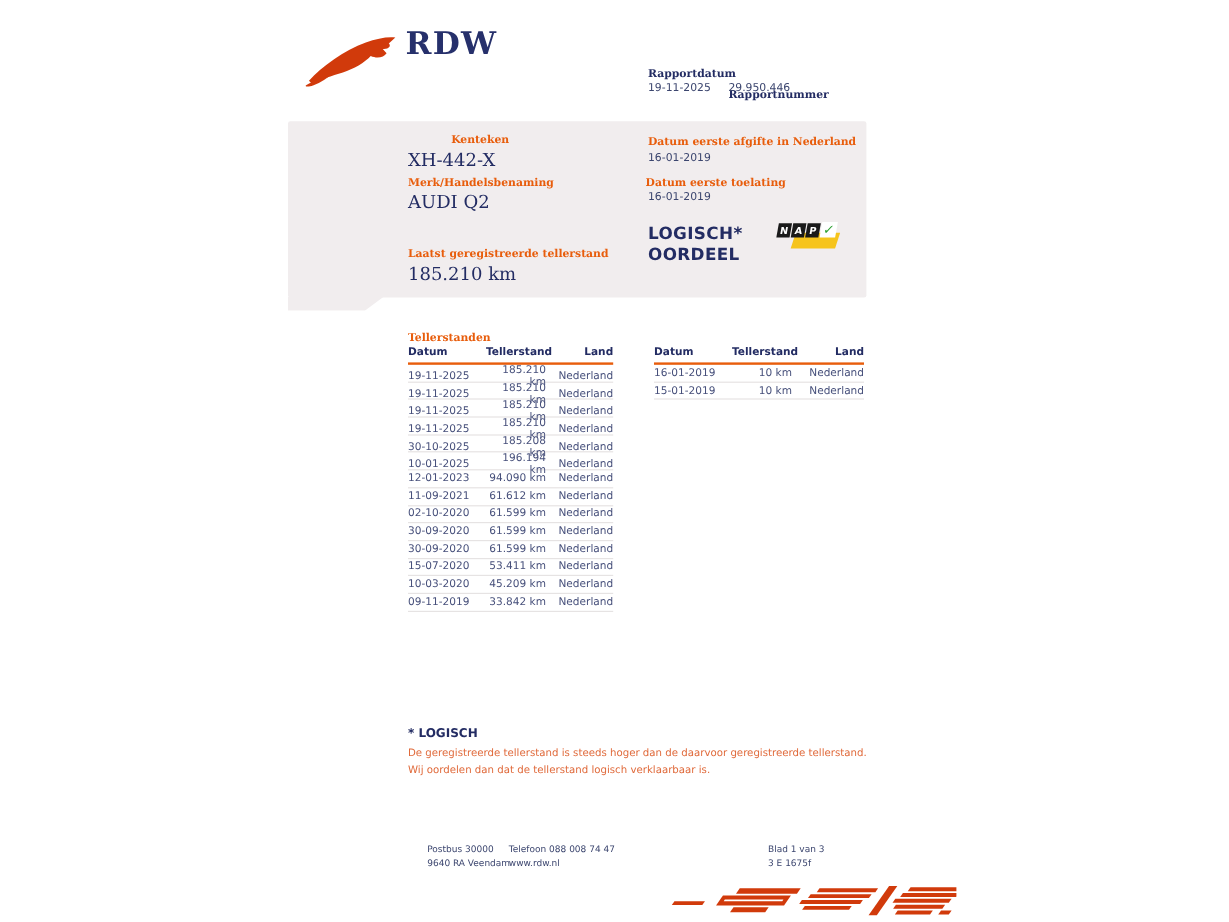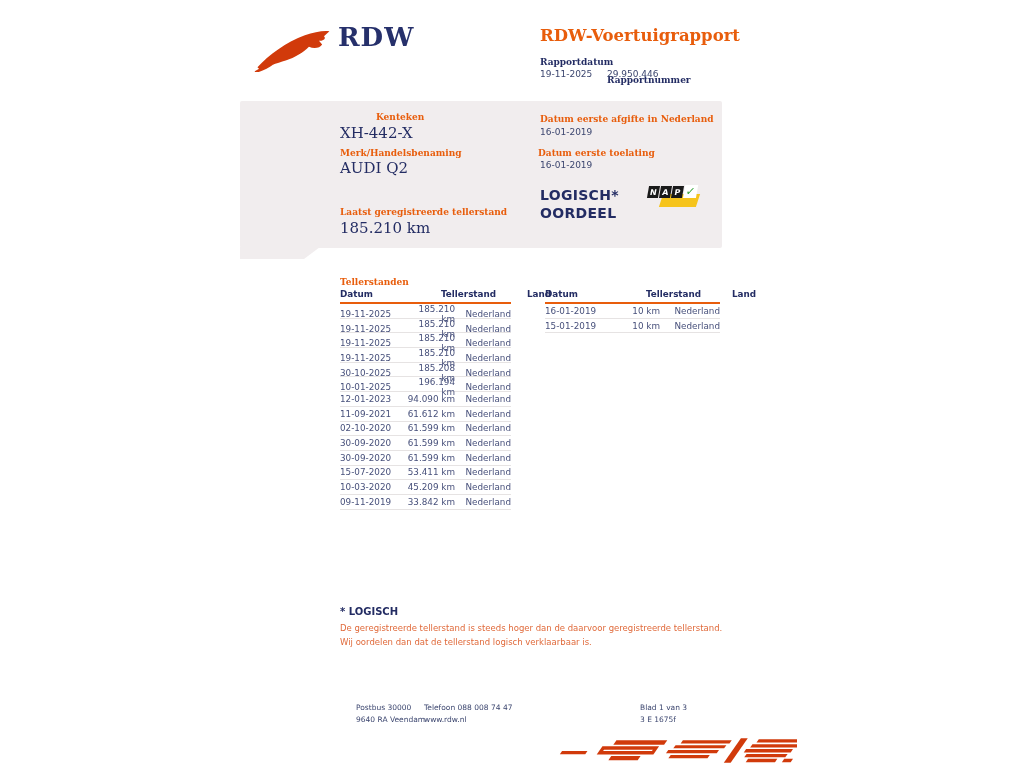--- a/index.html
+++ b/index.html
@@ -40,21 +40,21 @@
   .nap-check { width:13px; height:13px; background:#fff; color:#2ea032; font-size:11px;
     font-weight:bold; display:flex; align-items:center; justify-content:center; margin-top:-1px; }
 
   
   .section-title { position:absolute; left:340px; top:277px; font-family:"DejaVu Serif", serif;
     font-size:9px; font-weight:bold; color:#e85d0c; }
   .tbl { position:absolute; top:289px; }
   .tbl-left  { left:340px; width:171px; }
   .tbl-right { left:545px; width:175px; }
   .tbl-head { display:grid; grid-template-columns:65px 50px 1fr; border-bottom:2px solid #e85d0c;
-    padding-bottom:3px;gap:36px; }
+    padding-bottom:3px; }
   .tbl-head span { font-size:8.8px; font-weight:bold; color:#232c63; }
   .tbl-head span:nth-child(2), .tbl-head span:nth-child(3) { text-align:right; }
   .tbl-row { display:grid; grid-template-columns:65px 50px 1fr; height:14.7px;
     align-items:center; border-bottom:1px solid #e6e3e3; }
   .tbl-row span { font-size:8.8px; color:#47507b; }
   .tbl-row span:nth-child(2), .tbl-row span:nth-child(3) { text-align:right; }
 
   
   .foot-title { position:absolute; left:340px; top:606px; font-size:10px; font-weight:bold;
     color:#232c63; }
@@ -74,21 +74,20 @@
 <div class="page">
 
   <svg class="logo-svg" viewBox="0 0 90 50">
     <path fill="#d13a0b" d="M6,45 C18,32 38,17 58,10 C68,6.5 78,4.5 85,5.5 L79,11
       C81.5,13 79,16.5 73.5,16 L77,20 C74.5,24 68,25 62.5,22.5
       C57,28.5 47,34.5 37,37.5 C27,40.5 16,44 9,48 Z"></path>
     <path fill="#d13a0b" d="M3,49.5 C9,45.5 17,42.5 24,41.5 C18,46.5 9,50 3.5,51.5 Z"></path>
   </svg>
   <div class="logo-word">RDW</div>
 
-  <div class="doc-title">RDW-Voertuigrapport</div>
   <div class="meta-label" style="left:540px; top:57px;">Rapportdatum</div>
   <div class="meta-label" style="left:607px; top:57px;margin-top:18px;">Rapportnummer</div>
   <div class="meta-value" style="left:540px; top:69px;">19-11-2025</div>
   <div class="meta-value" style="left:607px; top:69px;">29.950.446</div>
 
   <div class="veh-box"></div>
   <div class="veh-tab"></div>
 
   <div class="fld-label" style="left:340px; top:112px;margin-left:36px;">Kenteken</div>
   <div class="fld-value-lg" style="left:340px; top:124px;">XH-442-X</div>

